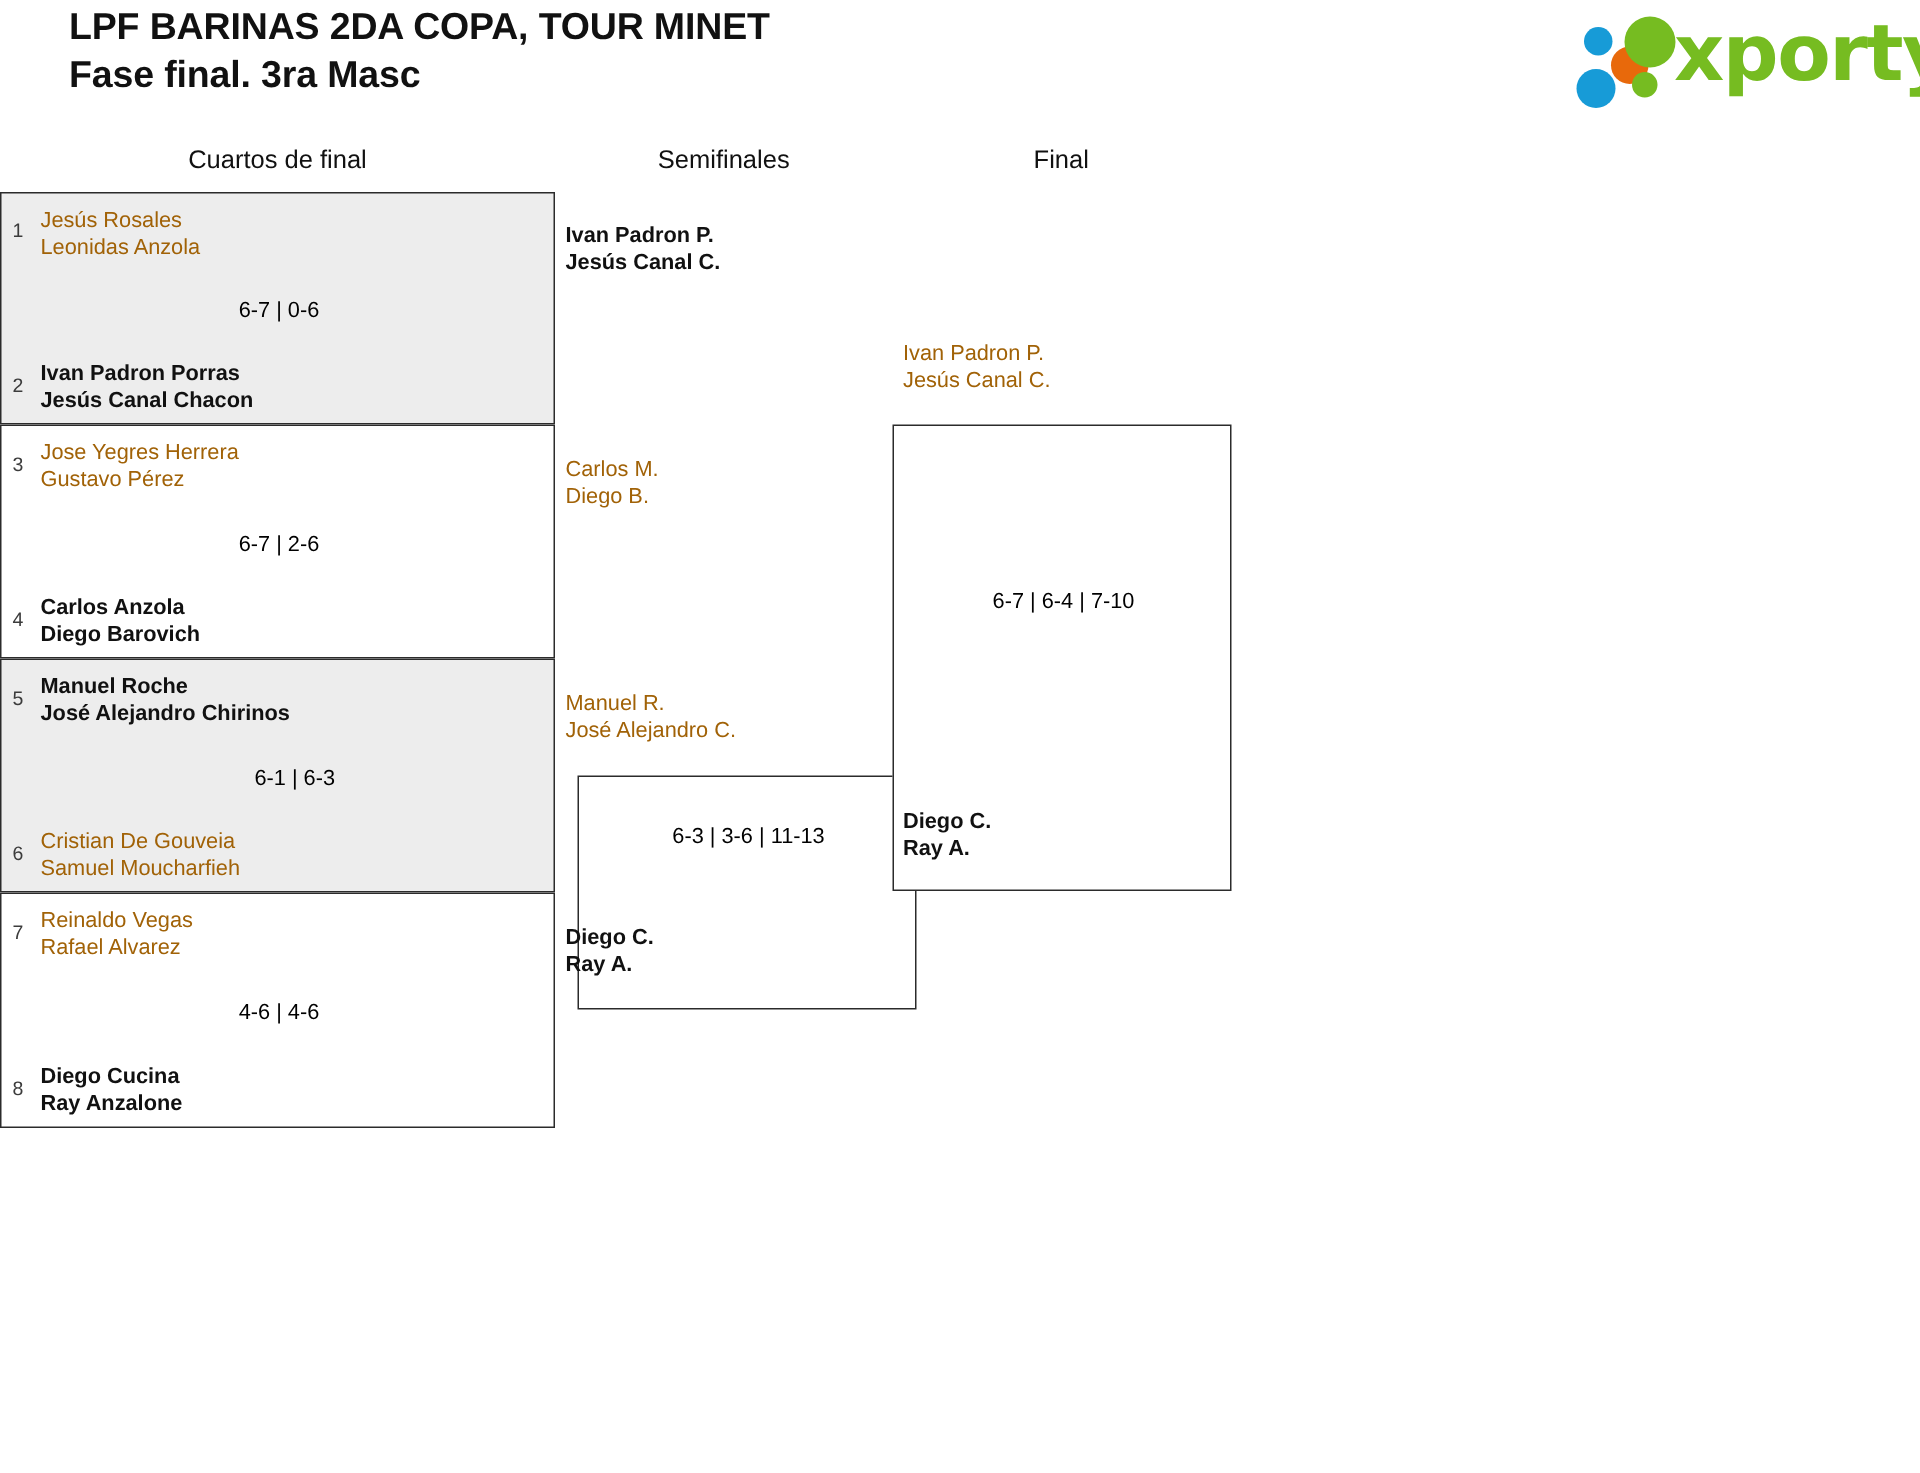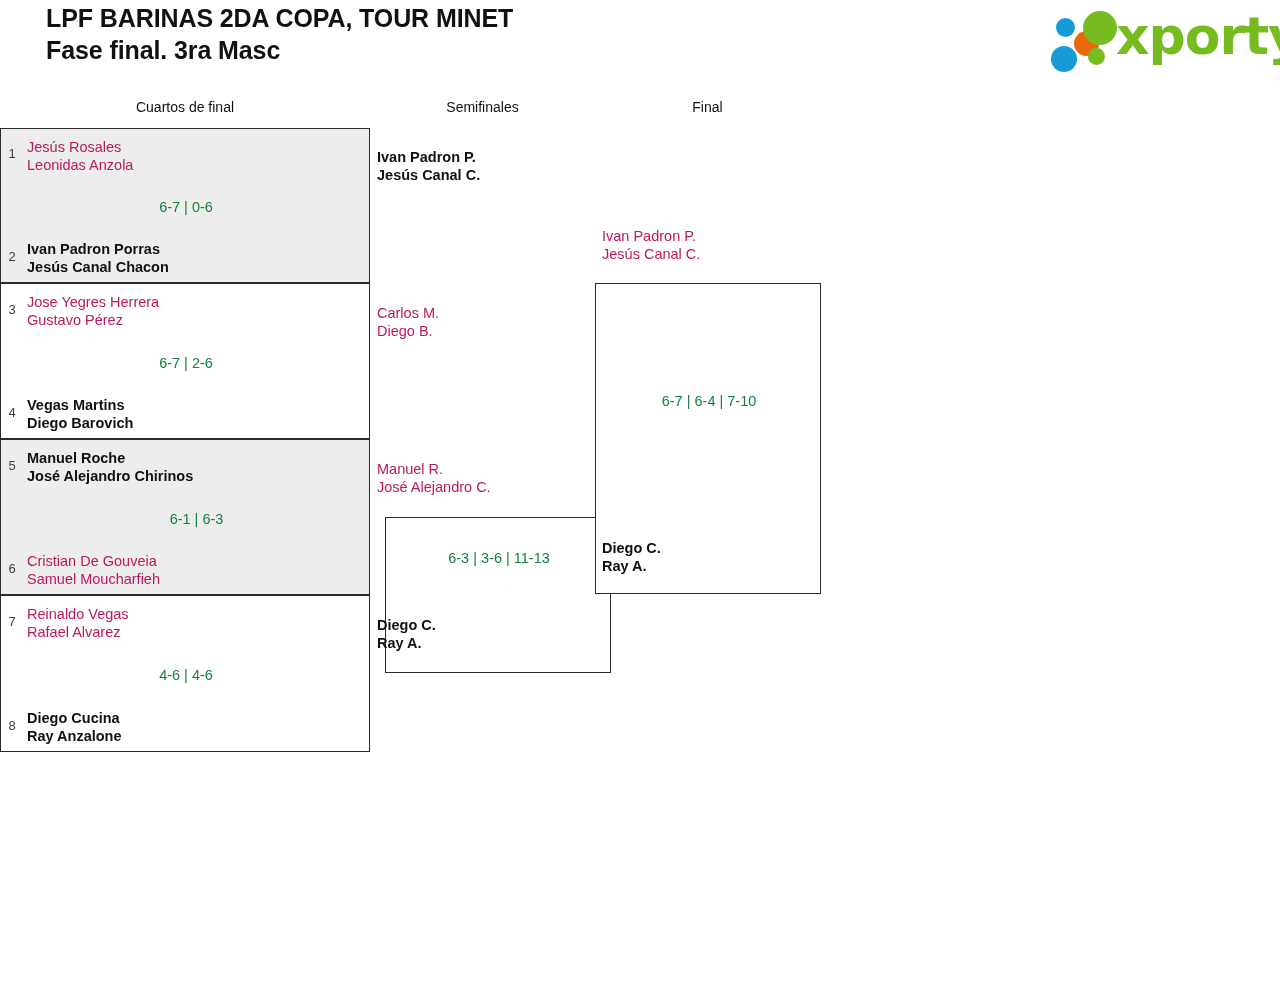--- a/index.html
+++ b/index.html
@@ -55,21 +55,21 @@
     font-weight: bold;
     line-height: 60px;
     color: #76bc21;
     letter-spacing: -1px;
     font-family: "DejaVu Sans", sans-serif;
   }
 
   
   .round-header {
     position: absolute;
-    font-size: 14px;
+    font-size: 17px;
     line-height: 24px;
     color: #111111;
     text-align: center;
     white-space: nowrap;
   }
 
   
   .match-box {
     position: absolute;
     border: 1px solid #2b2b2b;
@@ -83,33 +83,33 @@
     line-height: 16px;
     color: #3c3c3c;
     text-align: center;
     width: 18px;
   }
 
   .team {
     position: absolute;
     font-size: 14.5px;
     line-height: 18px;
-    color: #be185d;
+    color: #a16207;
     white-space: nowrap;
   }
   .team.winner {
     color: #111111;
     font-weight: bold;
   }
 
   .score {
     position: absolute;
     font-size: 14.5px;
     line-height: 18px;
-    color: #15803d;
+    color: #000000;
     text-align: center;
     white-space: nowrap;
   }
 </style>
 </head>
 <body>
 
 <div id="page">
 
   <div id="header-title">
@@ -139,21 +139,21 @@
     <span class="team winner" style="left:26px; top:111px;">Ivan Padron Porras</span>
     <span class="team winner" style="left:26px; top:129px;">Jesús Canal Chacon</span>
   </div>
 
   <div class="match-box plain" style="left:0px; top:283px; width:370px; height:156px;">
     <span class="seed" style="left:2px; top:18px;">3</span>
     <span class="team" style="left:26px; top:9px;">Jose Yegres Herrera</span>
     <span class="team" style="left:26px; top:27px;">Gustavo Pérez</span>
     <span class="score" style="left:0px; top:70px; width:370px;">6-7 | 2-6</span>
     <span class="seed" style="left:2px; top:121px;">4</span>
-    <span class="team winner" style="left:26px; top:112px;">Vegas Martins</span>
+    <span class="team winner" style="left:26px; top:112px;">Carlos Anzola</span>
     <span class="team winner" style="left:26px; top:130px;">Diego Barovich</span>
   </div>
 
   <div class="match-box shaded" style="left:0px; top:439px; width:370px; height:156px;">
     <span class="seed" style="left:2px; top:18px;">5</span>
     <span class="team winner" style="left:26px; top:9px;">Manuel Roche</span>
     <span class="team winner" style="left:26px; top:27px;">José Alejandro Chirinos</span>
     <span class="score" style="left:0px; top:70px; width:370px;padding-left:21px;">6-1 | 6-3</span>
     <span class="seed" style="left:2px; top:121px;">6</span>
     <span class="team" style="left:26px; top:112px;">Cristian De Gouveia</span>

